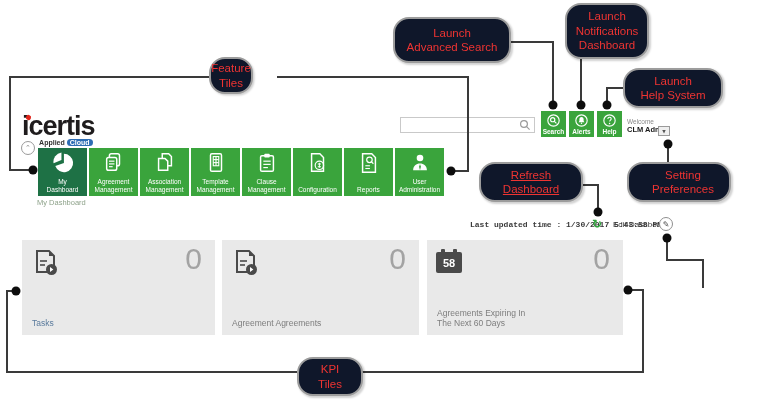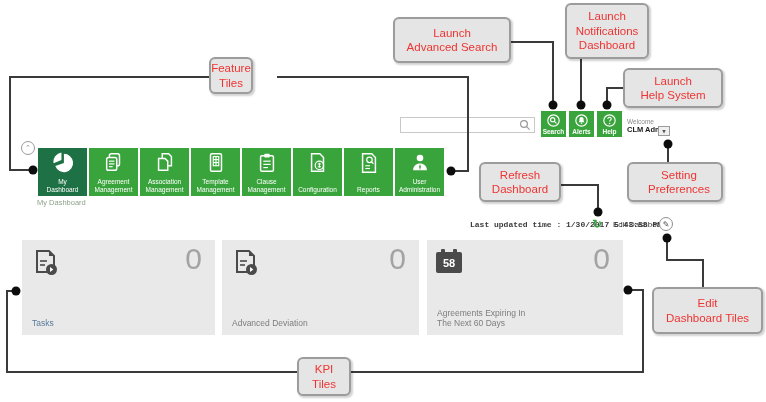--- a/index.html
+++ b/index.html
@@ -4,21 +4,21 @@
 <style>
   * { margin:0; padding:0; box-sizing:border-box; }
   body { font-family:"Liberation Sans", sans-serif; background:#fff; }
   .canvas { position:relative; width:766px; height:402px; background:#fff; overflow:hidden; }
   .abs { position:absolute; }
 
   
   svg.connectors { position:absolute; left:0; top:0; width:766px; height:402px; pointer-events:none; z-index:4; }
 
   
-  .callout { position:absolute; background:#e5e5e5; border:2px solid #9c9c9c; border-radius:6px;
+  .callout { position:absolute; background:#0f172a; border:2px solid #9c9c9c; border-radius:16px;
              color:#ee3432; font-size:11.5px; line-height:14.5px; font-weight:400;
              display:flex; align-items:center; justify-content:center; text-align:center;
              white-space:pre-line; z-index:6; box-shadow:1.5px 1.5px 2px rgba(0,0,0,.18); }
 
   
   .logo-text { font-size:27px; font-weight:bold; color:#1f1c1d; letter-spacing:-1px; line-height:28px; position:relative; }
   .logo-red-dot { position:absolute; left:4px; top:3px; width:5px; height:5px; background:#e1251b; border-radius:45%; transform:rotate(18deg); }
   .logo-tag { font-size:7px; font-weight:bold; color:#333; text-align:right; margin-top:-1px; padding-right:2px; }
   .cloud-badge { background:#2e6db4; color:#fff; border-radius:4px; padding:0 3px; font-size:7px; }
 
@@ -101,29 +101,35 @@
 
   <div class="callout" style="left:209px; top:57px;  width:44px;  height:37px;">Feature
 Tiles</div>
   <div class="callout" style="left:393px; top:17px;  width:118px; height:46px;">Launch
 Advanced Search</div>
   <div class="callout" style="left:565px; top:3px;   width:84px;  height:56px;">Launch
 Notifications
 Dashboard</div>
   <div class="callout" style="left:623px; top:68px;  width:100px; height:40px;">Launch
 Help System</div>
-  <div class="callout" style="left:479px; top:162px; width:82px;  height:40px;">Refresh
+  <div class="callout" style="left:479px; top:162px; width:104px;  height:40px;text-decoration:underline;">Refresh
 Dashboard</div>
-  <div class="callout" style="left:627px; top:162px; width:96px;  height:40px;padding-left:8px;">Setting
+  <div class="callout" style="left:627px; top:162px; width:104px;  height:40px;padding-left:8px;">Setting
 Preferences</div>
-  <div class="callout" style="left:652px; top:287px; width:111px; height:47px;">Edit
-Dashboard Tiles</div>
-  <div class="callout" style="left:297px; top:357px; width:54px;  height:39px;">KPI
+  <div class="callout" style="left:297px; top:357px; width:66px;  height:39px;">KPI
 Tiles</div>
 
+  <div class="abs" style="left:22px; top:112px;">
+    <div class="logo-text">icertis</div>
+    <span class="logo-red-dot"></span>
+    <div class="logo-tag">
+      <span>Applied</span>
+      <span class="cloud-badge">Cloud</span>
+    </div>
+  </div>
 
   <div class="abs collapse-circle" style="left:21px; top:141px; font-family:'DejaVu Sans',sans-serif;">⌃</div>
 
   <div class="search-box">
     <input type="text" value="" placeholder="" style="">
     <svg width="12" height="12" viewBox="0 0 12 12" style="margin-right:3px;">
       <circle cx="5" cy="5" r="3.4" fill="none" stroke="#9a9a9a" stroke-width="1.2"></circle>
       <line x1="7.6" y1="7.6" x2="10.6" y2="10.6" stroke="#9a9a9a" stroke-width="1.2"></line>
     </svg>
   </div>
@@ -270,21 +276,21 @@
   <div class="kpi" style="left:222px; width:197px;">
     <svg class="kpi-icon" width="30" height="30" viewBox="0 0 30 30">
       <path d="M6 3 h12 l5 5 v16 h-17 z" fill="none" stroke="#4a4a4a" stroke-width="2"></path>
       <path d="M18 3 l5 5 h-5 z" fill="#4a4a4a"></path>
       <line x1="9" y1="13" x2="16" y2="13" stroke="#4a4a4a" stroke-width="1.6"></line>
       <line x1="9" y1="17" x2="14" y2="17" stroke="#4a4a4a" stroke-width="1.6"></line>
       <circle cx="20.5" cy="21.5" r="5.5" fill="#4a4a4a"></circle>
       <path d="M19 19 l3.4 2.5 -3.4 2.5 z" fill="#fff"></path>
     </svg>
     <span class="kval">0</span>
-    <span class="klabel">Advanced Deviation</span>
+    <span class="klabel">Agreement Agreements</span>
   </div>
 
   <div class="kpi" style="left:427px; width:196px;">
     <div class="cal-icon">
       <span class="cal-tab" style="left:5px;"></span>
       <span class="cal-tab" style="left:17px;"></span>
       <span class="cal-body">58</span>
     </div>
     <span class="kval">0</span>
     <span class="klabel">Agreements Expiring In

